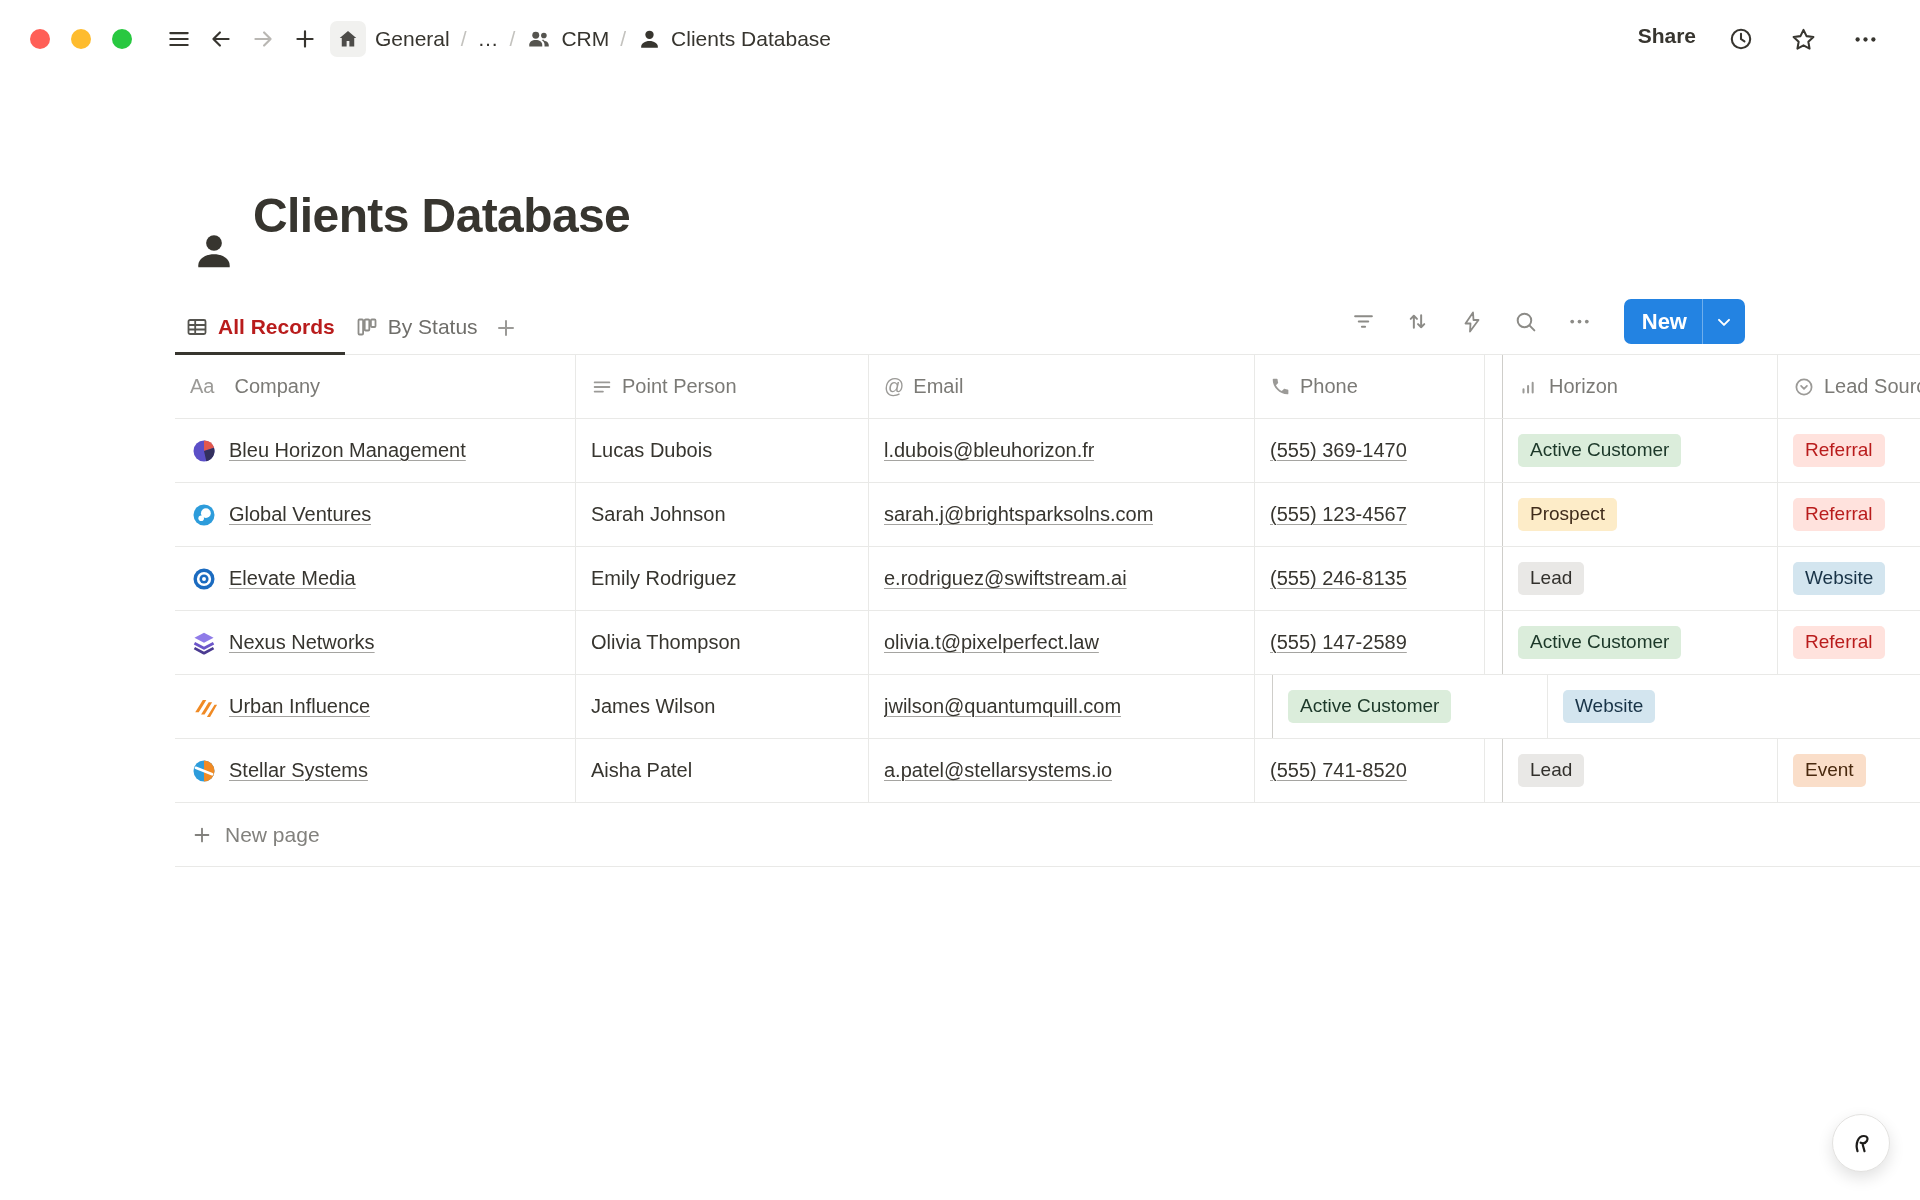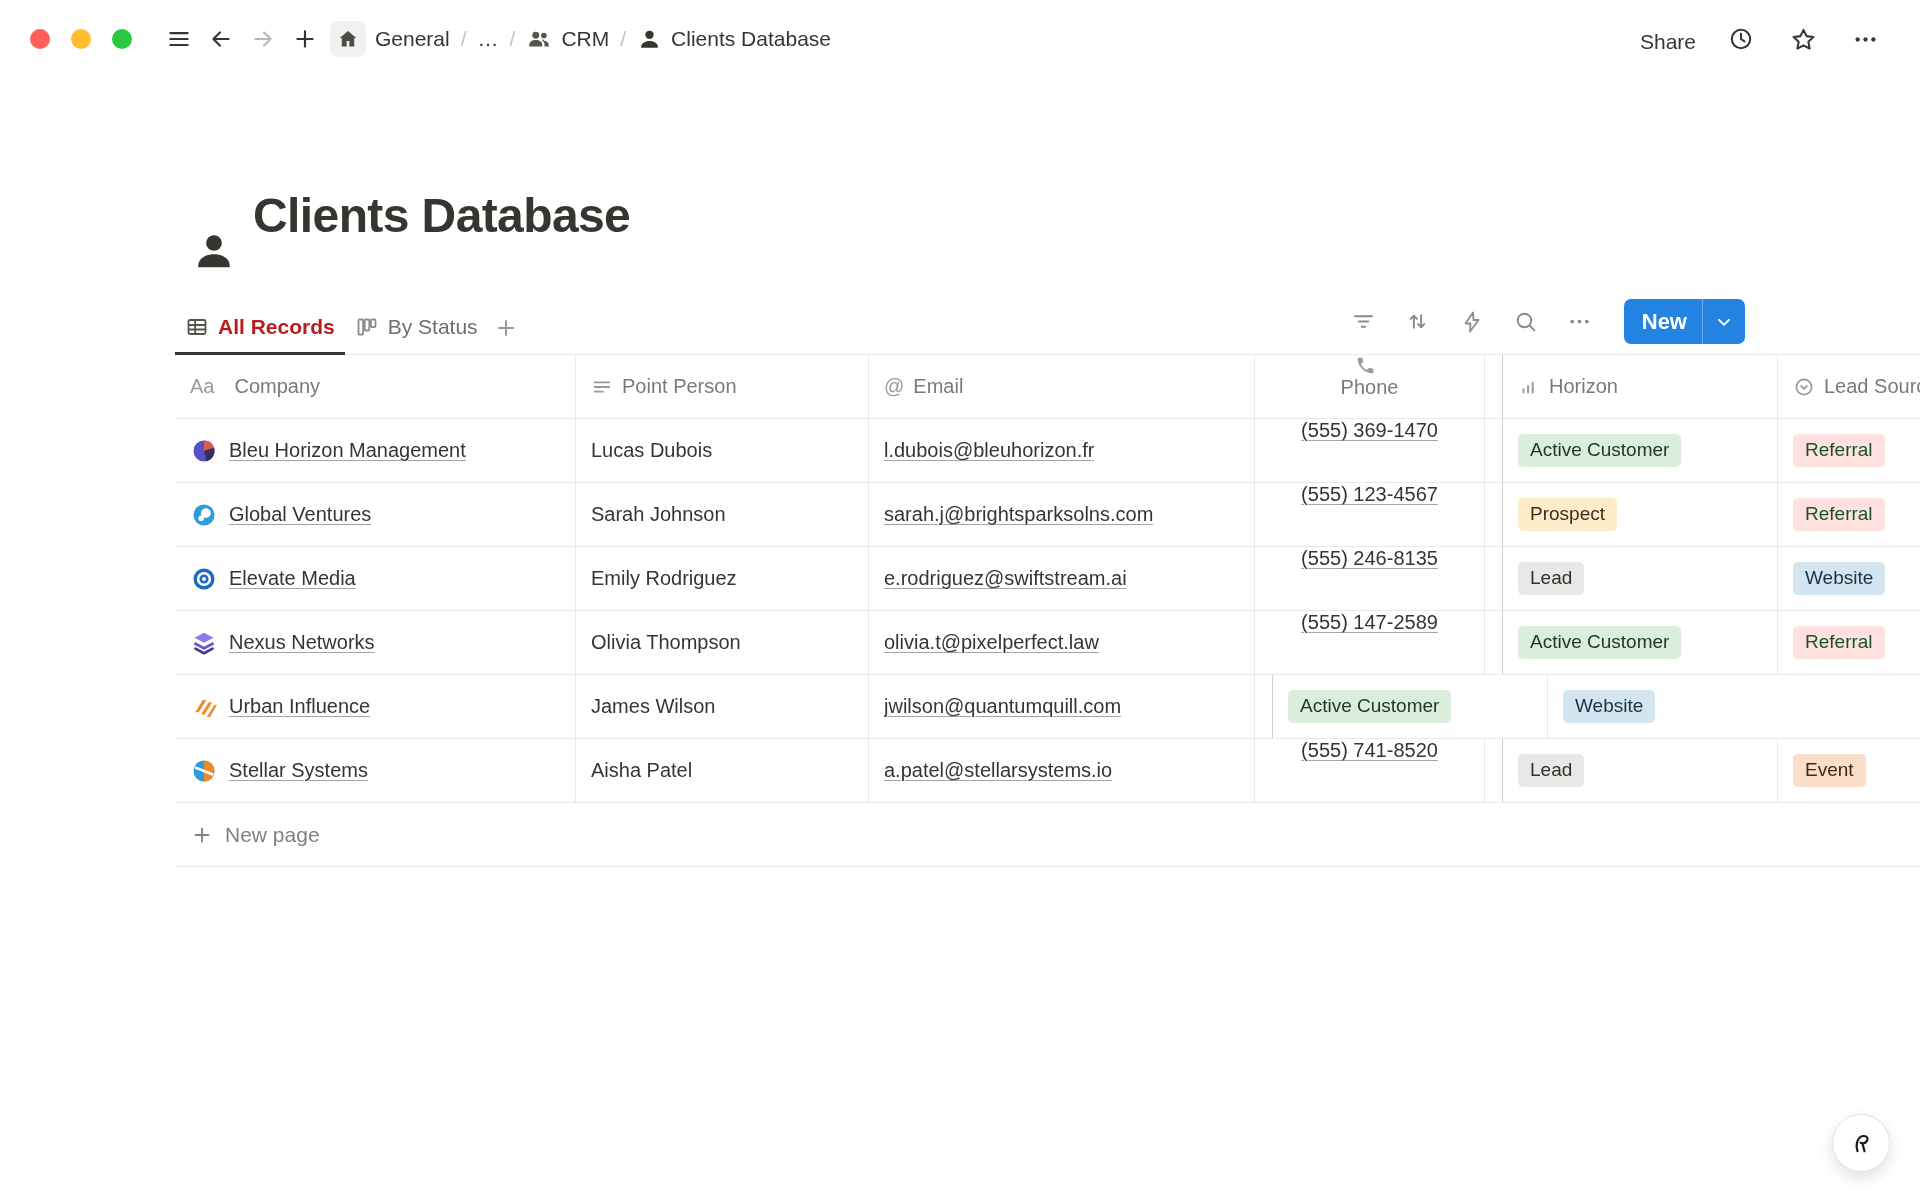--- a/index.html
+++ b/index.html
@@ -16,21 +16,21 @@
   .topbar { height:78px; display:flex; align-items:center; padding:0 34px 0 30px; }
   .lights { display:flex; gap:21px; margin-right:26px; }
   .light { width:20px; height:20px; border-radius:50%; }
   .light.red{ background:#FF5F57; } .light.yellow{ background:#FEBC2E; } .light.green{ background:#28C840; }
   .tb-btn { width:42px; height:42px; border-radius:6px; display:flex; align-items:center; justify-content:center; color:#37352F; }
   .tb-btn.disabled { color:#B9B7B3; }
   .crumbs { display:flex; align-items:center; gap:11px; font-size:21px; margin-left:4px; }
   .crumb { display:flex; align-items:center; gap:9px; }
   .crumb-sep { color:#C3C2BE; font-size:21px; }
   .crumb-chip { width:36px; height:36px; border-radius:7px; background:#F1F1EF; display:flex; align-items:center; justify-content:center; color:#4D4C49; }
-  .topbar-right { margin-left:auto; display:flex; align-items:flex-end; gap:20px; }
+  .topbar-right { margin-left:auto; display:flex; align-items:flex-start; gap:20px;font-weight:bold; }
   .share { font-size:21px; padding:6px 4px; }
 
   
   .content { padding-left:175px; padding-top:80px; }
   .page-header { display:flex; align-items:flex-end; gap:16px; padding-left:16px; }
   .page-icon { color:#37352F; }
   .page-title { font-size:48px; font-weight:700; letter-spacing:-0.6px; line-height:1.1; }
 
   
   .view-bar { display:flex; align-items:flex-end; justify-content:space-between; border-bottom:1px solid #E9E9E7; margin-top:24px; }
@@ -51,35 +51,35 @@
 
   
   .tbl { width:1903px; }
   .thead, .trow { display:flex; align-items:stretch; }
   .thead { height:64px; border-bottom:1px solid #E9E9E7; color:#7B7A76; font-size:20px; }
   .trow { height:64px; border-bottom:1px solid #E9E9E7; font-size:20px; }
   .cell { display:flex; align-items:center; padding:0 15px; border-right:1px solid #E9E9E7; min-width:0; }
   .col-company { width:401px; gap:11px; }
   .col-person  { width:293px; }
   .col-email   { width:386px; }
-  .col-phone   { width:230px;flex-direction:column; }
+  .col-phone   { width:230px; }
   .col-status  { width:275px; }
   .col-source  { width:300px; border-right:none; }
   .vgap { width:18px; border-right:1px solid #CFCECA; }
   .h-ic { margin-right:9px; color:#9B9A97; display:flex; align-items:center; }
   .h-glyph { margin-right:9px; color:#9B9A97; font-size:20px; }
   .linky { text-decoration:underline; text-underline-offset:3px; text-decoration-thickness:1px; text-decoration-color:rgba(55,53,47,0.45); white-space:nowrap; overflow:hidden; text-overflow:ellipsis; }
   .company-name { font-weight:500; }
   .cicon { width:28px; height:28px; flex:none; display:flex; align-items:center; justify-content:center; }
 
   .badge { display:inline-block; padding:4px 12px; border-radius:5px; font-size:19px; line-height:1.3; white-space:nowrap; }
   .badge-green  { background:#DBEDDB; color:#1C3829; }
   .badge-yellow { background:#FDECC8; color:#402C1B; }
   .badge-gray   { background:#E9E8E6; color:#32302C;text-align:center; }
-  .badge-red    { background:#FFE2DD; color:#14532d; }
+  .badge-red    { background:#FFE2DD; color:#b91c1c; }
   .badge-blue   { background:#D3E5EF; color:#183347; }
   .badge-orange { background:#FADEC9; color:#49290E; }
 
   .newpage { height:64px; display:flex; align-items:center; gap:12px; padding-left:16px; color:#82817D; font-size:21px; border-bottom:1px solid #E9E9E7; }
 
   
   .ai-btn { position:fixed; right:30px; bottom:28px; width:58px; height:58px; border-radius:50%; background:#fff;
             border:1px solid #E3E2E0; box-shadow:0 6px 16px rgba(0,0,0,0.12); display:flex; align-items:center; justify-content:center; color:#1d1c1a; }
 </style>
 </head>

